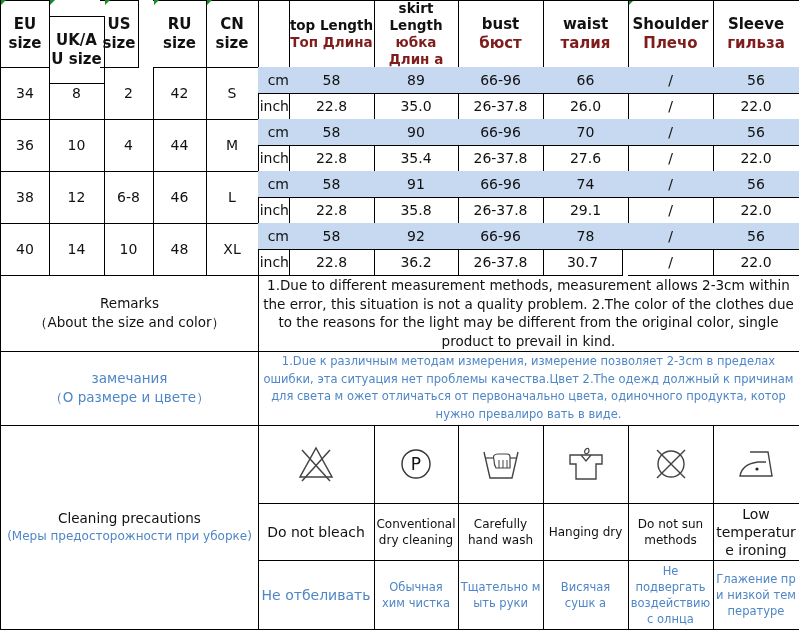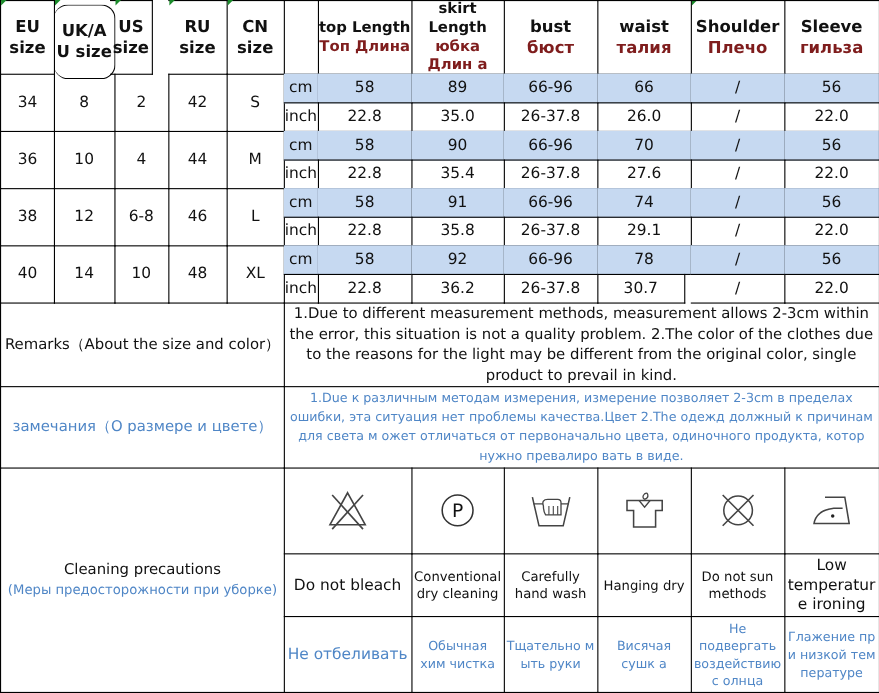--- a/index.html
+++ b/index.html
@@ -10,22 +10,22 @@
             border-bottom: 1.5px solid #000; display: flex; align-items: center;
             justify-content: center; text-align: center; overflow: hidden; }
     .top { border-top: 1.5px solid #000; }
     .left { border-left: 1.5px solid #000; }
     .hdr { font-weight: bold; font-size: 15px; line-height: 19px; flex-direction: column; }
     .hdr .en { color: #111; }
     .hdr .ru { color: #7f1d1d; }
     .hdr.small { font-size: 13.5px; line-height: 17px; }
     .val { font-size: 14px; }
     .blue { background: #c6d9f1; }
-    .unit { font-size: 14px; }
-    .remark-label { flex-direction: row; font-size: 13.5px; line-height: 19px; }
+    .unit { font-size: 14px; justify-content: flex-end; }
+    .remark-label { flex-direction: column; font-size: 13.5px; line-height: 19px; }
     .remark-label.ru { color: #4f86c6; }
     .remark-text { font-size: 13.5px; line-height: 18.5px; padding: 0 2px; }
     .remark-text.ru { color: #4f86c6; font-size: 11.5px; line-height: 17.5px; }
     .care-label { flex-direction: column; font-size: 13.5px; line-height: 18px; }
     .care-label .ru { color: #4f86c6; font-size: 12px; }
     .care-en { font-size: 12px; line-height: 16px; padding: 0 2px; }
     .care-en.big { font-size: 14px; line-height: 18px; }
     .care-ru { color: #4f86c6; font-size: 11.5px; line-height: 16px; padding: 0 2px; }
     .care-ru.big { font-size: 14px; }
     .corner { position: absolute; width: 0; height: 0; border-top: 5px solid #1a8a2a;
@@ -34,21 +34,21 @@
   </style>
 </head>
 <body>
 
 <div class="sheet" id="sheet">
     <div class="cell hdr top left" style="left: 0px; top: 0px; width: 50px; height: 68px;">
       <span class="en">EU</span>
       <span class="en">size</span>
     </div>
     <div class="corner" style="left: 1px; top: 0px;"></div>
-    <div class="cell hdr top" style="left: 49px; top: 4px; width: 56px; height: 68px; border-radius: 13px;">
+    <div class="cell hdr top" style="left: 49px; top: 16px; width: 56px; height: 68px;">
       <span class="en">UK/A</span>
       <span class="en">U size</span>
     </div>
     <div class="corner" style="left: 50px; top: 0px;"></div>
     <div class="cell hdr top" style="left: 100px; top: 0px; width: 39px; height: 68px;">
       <span class="en">US</span>
       <span class="en">size</span>
     </div>
     <div class="corner" style="left: 105px; top: 0px;"></div>
     <div class="cell hdr top" style="left: 153px; top: 0px; width: 54px; height: 68px;">

